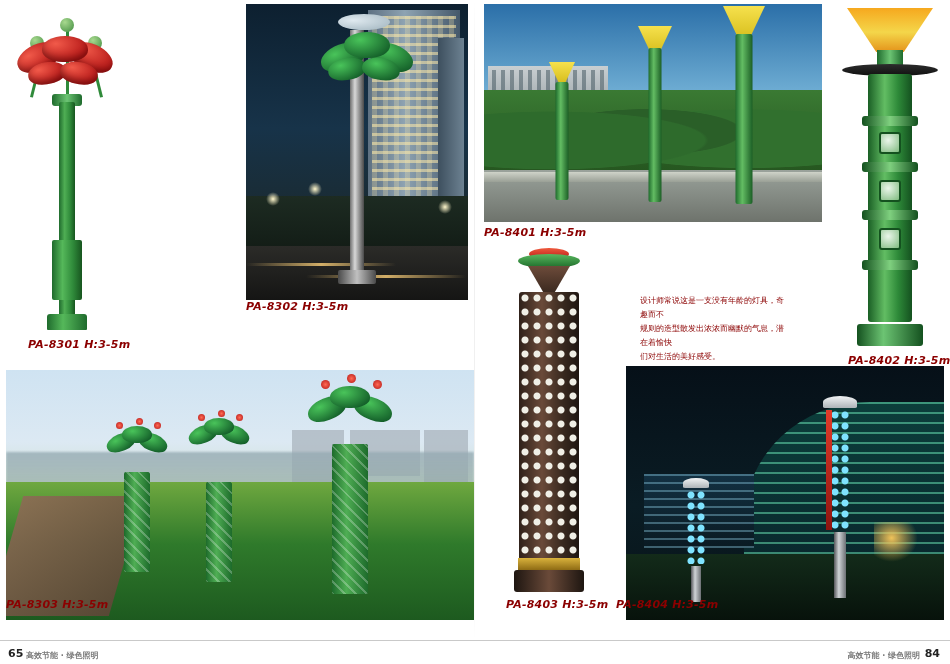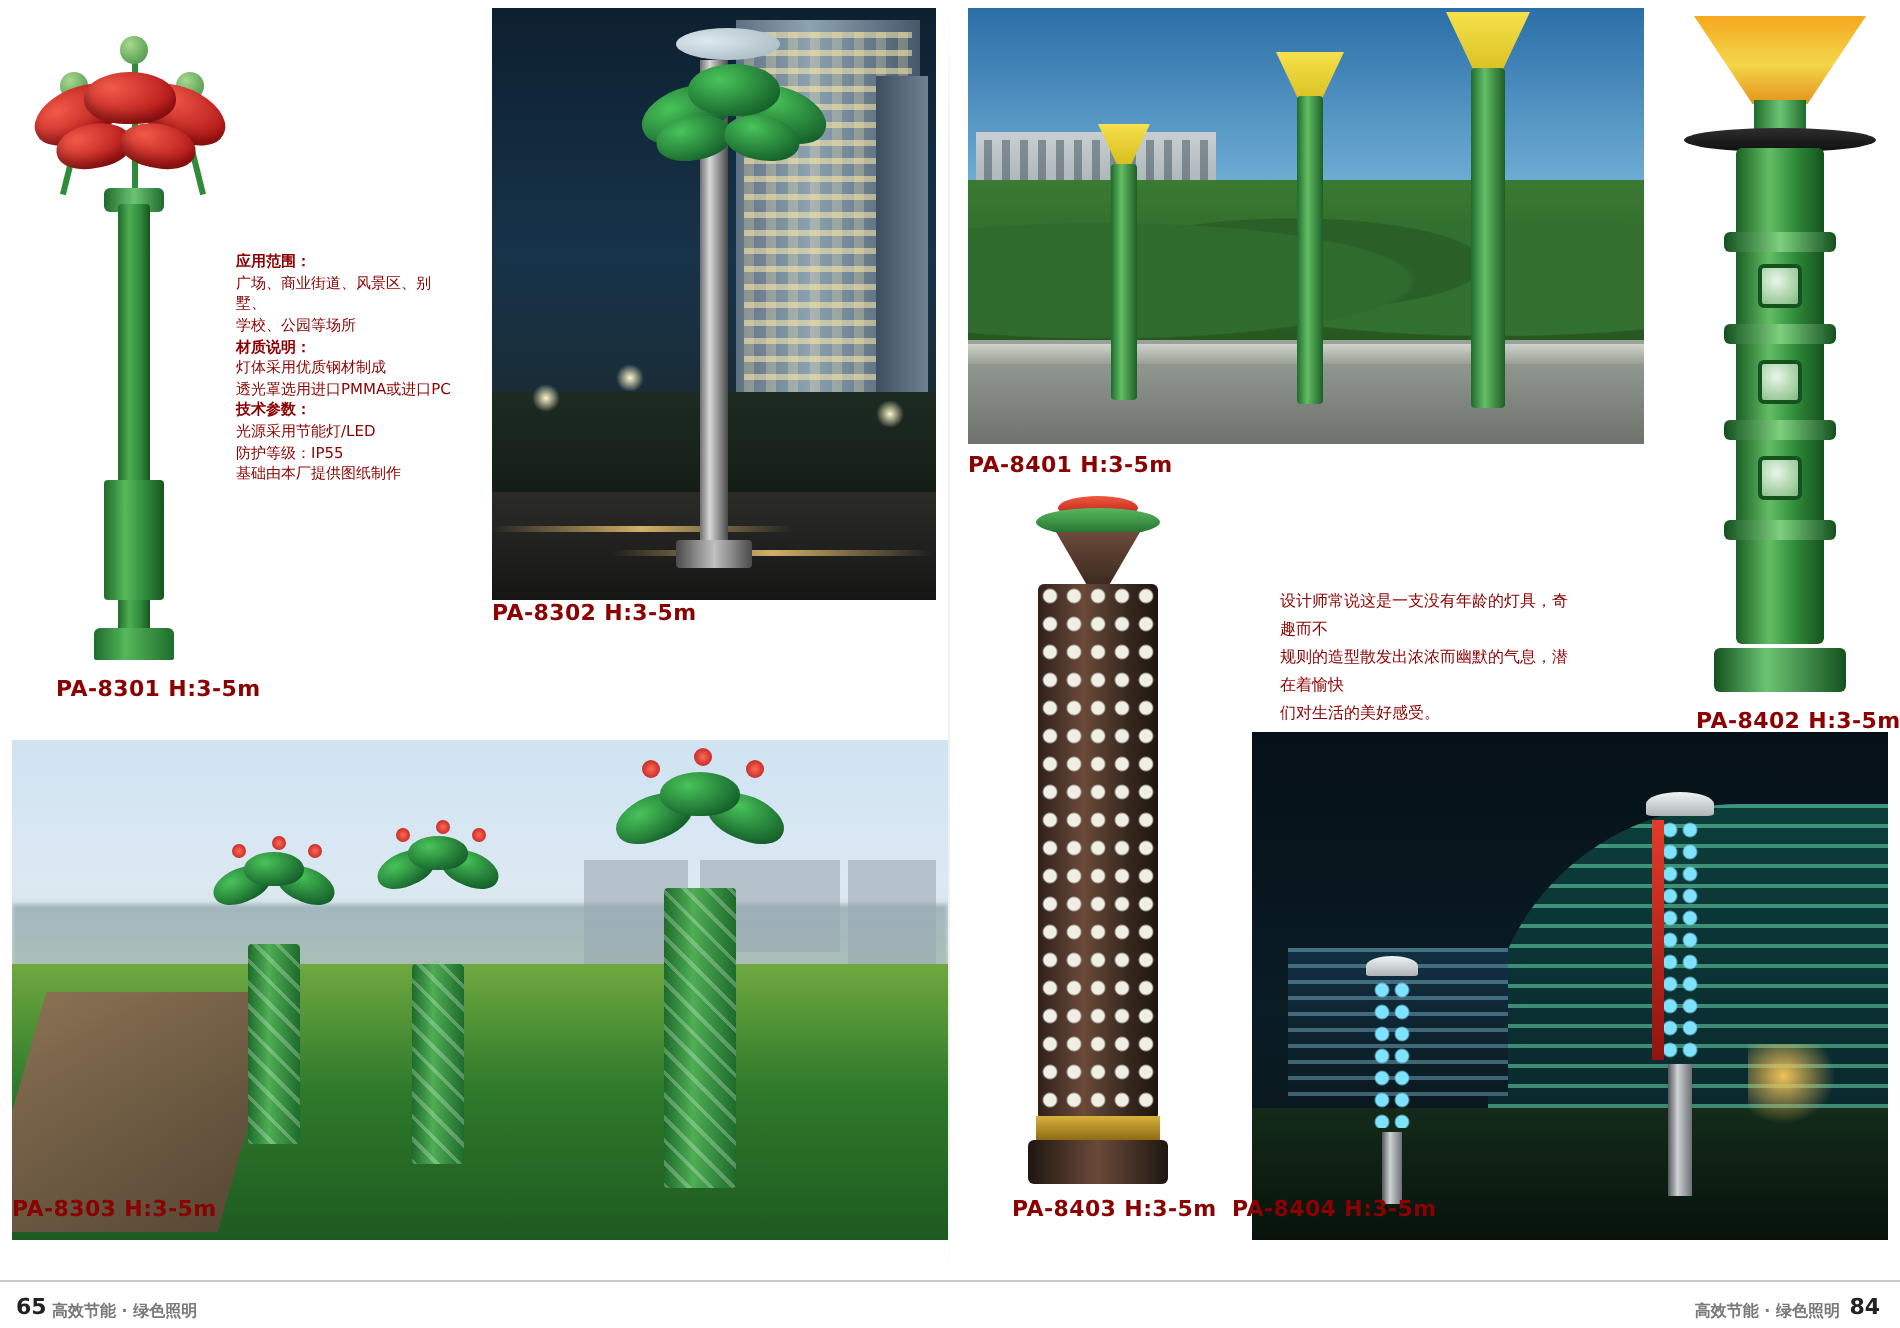--- a/index.html
+++ b/index.html
@@ -14,20 +14,21 @@
   .page { position:absolute; inset:0; }
 
   
   .abs { position:absolute; }
   .caption {
     font-size: 11px;
     font-weight: bold;
     color: #8b0000;
     letter-spacing: .2px;
     white-space: nowrap;
+    font-style: italic;
   }
   .photo {
     position:absolute;
     overflow:hidden;
     background:#111;
   }
   .render {
     position:absolute;
     overflow:hidden;
   }
@@ -440,32 +441,20 @@
     <div class="petal p3"></div>
     <div class="petal p2"></div>
     <div class="petal p4"></div>
     <div class="petal p5"></div>
     <div class="collar"></div>
     <div class="pole"></div>
     <div class="base"></div>
   </div>
   <div class="caption abs" style="left:28px; top:338px;">PA-8301 H:3-5m</div>
 
-  <div class="spec">
-    <div class="hd">应用范围：</div>
-    <div>广场、商业街道、风景区、别墅、</div>
-    <div>学校、公园等场所</div>
-    <div class="hd">材质说明：</div>
-    <div>灯体采用优质钢材制成</div>
-    <div>透光罩选用进口PMMA或进口PC</div>
-    <div class="hd">技术参数：</div>
-    <div>光源采用节能灯/LED</div>
-    <div>防护等级：IP55</div>
-    <div>基础由本厂提供图纸制作</div>
-  </div>
 
   <div class="photo ph8302">
     <div class="sky"></div>
     <div class="tower"></div>
     <div class="tower2"></div>
     <div class="ground"></div>
     <div class="road"></div>
     <div class="trail" style="left:0; width:150px; bottom:34px;"></div>
     <div class="trail" style="left:60px; width:160px; bottom:22px;"></div>
     <div class="glow" style="left:20px; top:188px;"></div>

